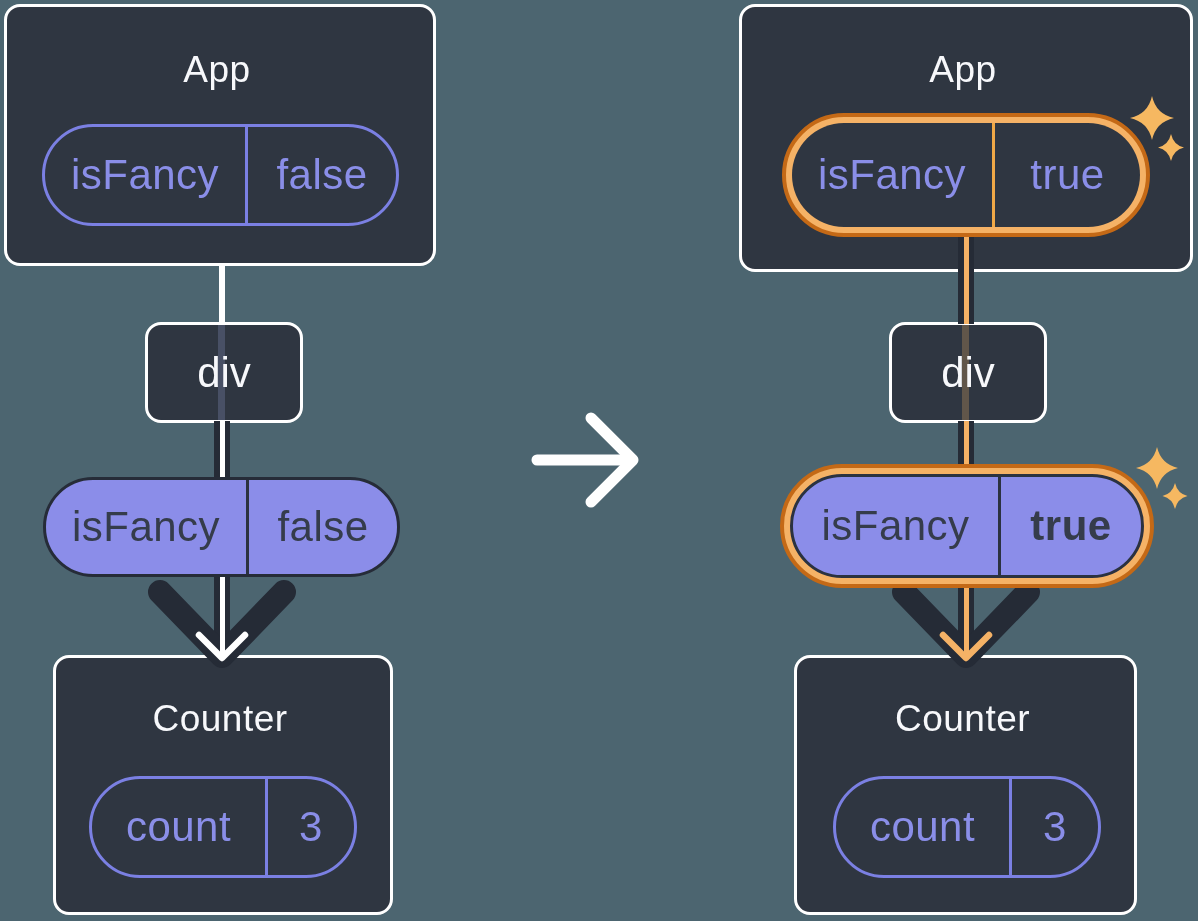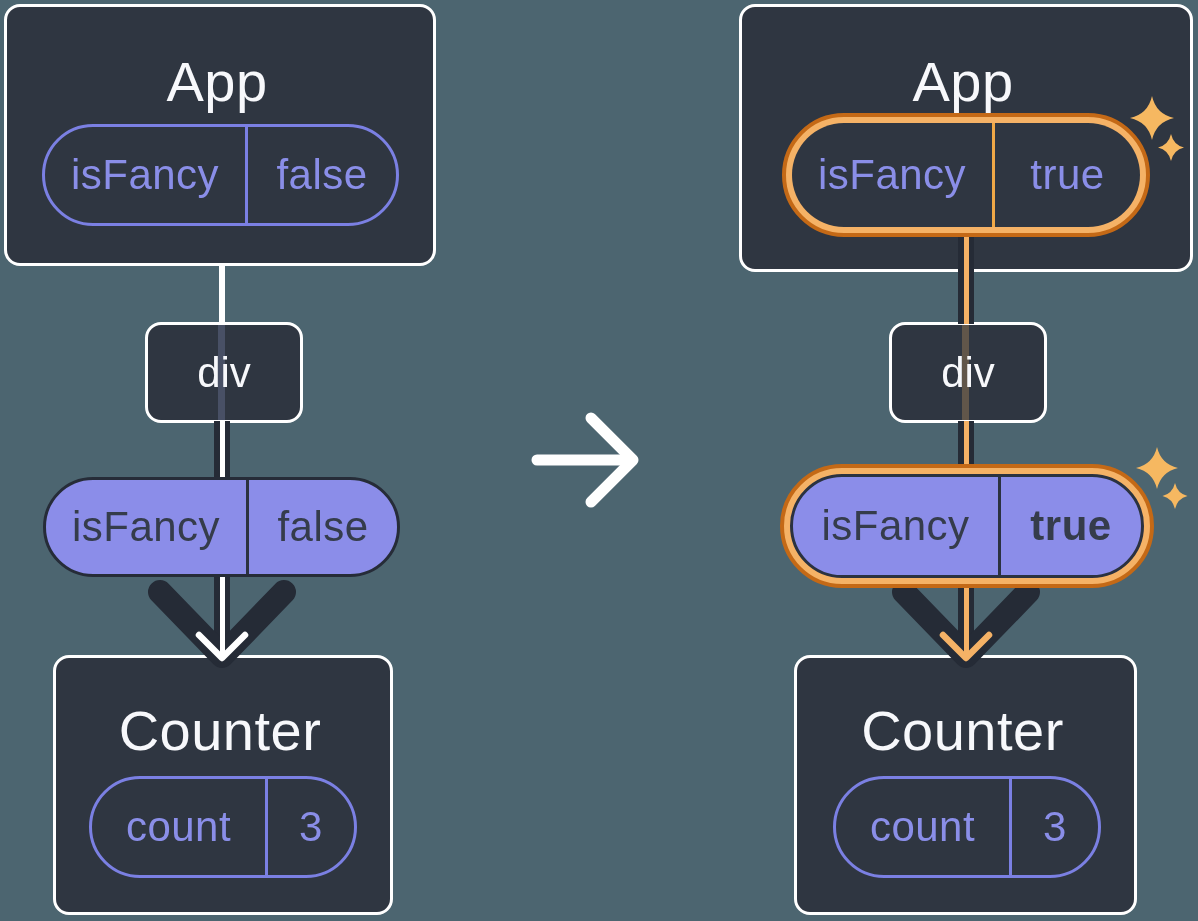--- a/index.html
+++ b/index.html
@@ -9,21 +9,21 @@
     font-family:"Liberation Sans", sans-serif;
     -webkit-font-smoothing:antialiased;
   }
   .abs{position:absolute;box-sizing:border-box;}
   
   .card{
     background:#2F3641;border:3px solid #FFFFFF;border-radius:16px;z-index:1;
   }
   .card-title{
     position:absolute;left:0;right:6px;text-align:center;
-    color:#F7F8FB;font-size:56px;letter-spacing:.5px;
+    color:#F7F8FB;font-size:37px;letter-spacing:.5px;
   }
   
   .pill{
     display:flex;align-items:stretch;border-radius:999px;z-index:4;
     font-size:42px;letter-spacing:.5px;
   }
   .pill .cell{display:flex;align-items:center;justify-content:center;}
   .pill-outline{border:3px solid #7B80E3;color:#8A8EE8;background:transparent;}
   .pill-outline .cell-name{border-right:3px solid #7B80E3;}
   .pill-filled{background:#8B8DE9;border:3px solid #262C38;color:#353C4B;}

